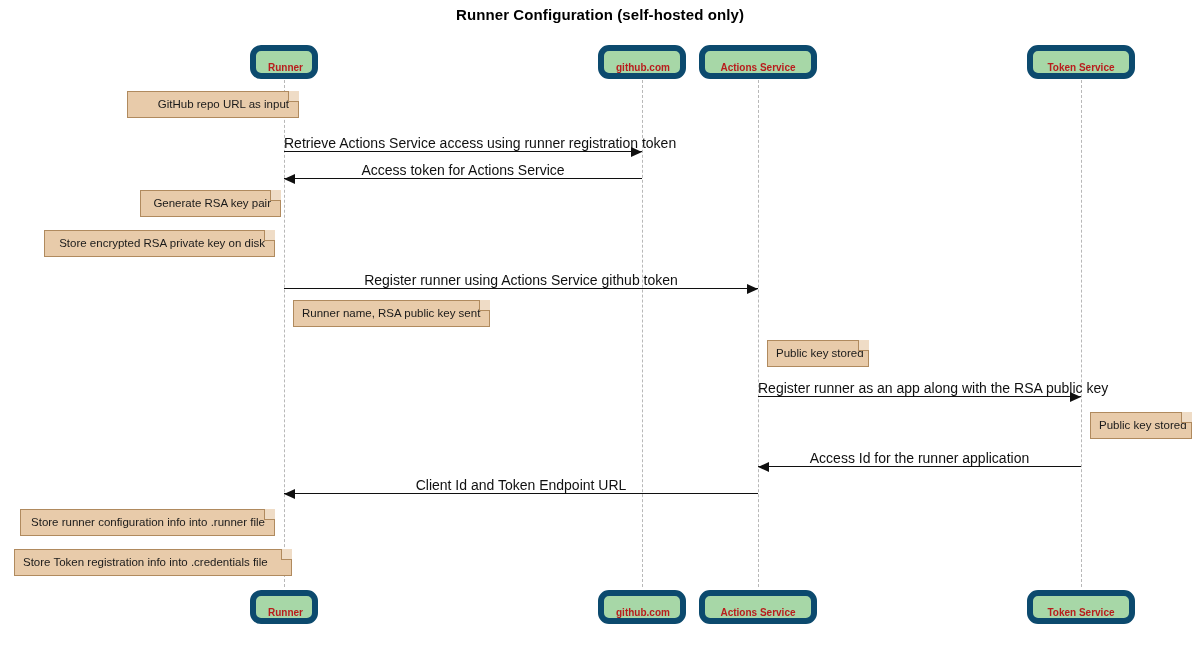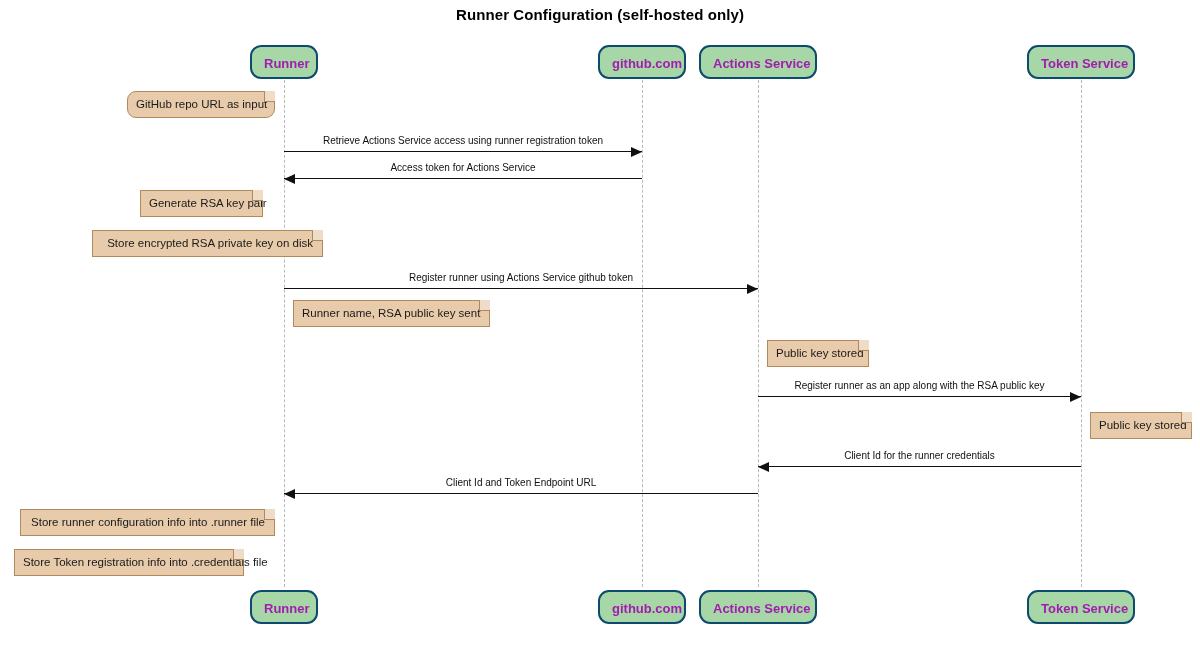--- a/index.html
+++ b/index.html
@@ -35,28 +35,28 @@
     position: absolute;
     width: 1px;
     border-left: 1px dashed #b8b8b8;
     top: 80px;
     height: 507px;
   }
   
   .participant {
     position: absolute;
     background: #a7d7a7;
-    border: 2px solid #0c4a6e;
+    border: 6px solid #0c4a6e;
     border-radius: 11px;
     height: 34px;
     line-height: 34px;
     text-align: center;
-    font-size: 13px;
+    font-size: 10px;
     font-weight: bold;
-    color: #a21caf;
+    color: #b91c1c;
     box-sizing: border-box;
     white-space: nowrap;
     padding: 0 12px;
   }
   
   .note {
     position: absolute;
     background: #e8cbaa;
     border: 1px solid #b08a5e;
     box-sizing: border-box;
@@ -101,21 +101,21 @@
     border-bottom: 5px solid transparent;
     border-left: 11px solid #101010;
   }
   .arrowhead.left {
     border-top: 5px solid transparent;
     border-bottom: 5px solid transparent;
     border-right: 11px solid #101010;
   }
   .msg-label {
     position: absolute;
-    font-size: 10px;
+    font-size: 14px;
     color: #101010;
     white-space: nowrap;
     text-align: center;
   }
 </style>
 </head>
 <body>
 
 <div id="diagram">
   <div id="title">Runner Configuration (self-hosted only)</div>
@@ -145,28 +145,28 @@
       <div class="arrowhead left" style="top: 174px; left: 284px;"></div>
       <div class="msg-label" style="left: 284px; width: 358px; top: 162px;">Access token for Actions Service</div>
       <div class="msg-line" style="left: 284px; top: 288px; width: 474px;"></div>
       <div class="arrowhead right" style="top: 284px; left: 747px;"></div>
       <div class="msg-label" style="left: 284px; width: 474px; top: 272px;">Register runner using Actions Service github token</div>
       <div class="msg-line" style="left: 758px; top: 396px; width: 323px;"></div>
       <div class="arrowhead right" style="top: 392px; left: 1070px;"></div>
       <div class="msg-label" style="left: 758px; width: 323px; top: 380px;">Register runner as an app along with the RSA public key</div>
       <div class="msg-line" style="left: 758px; top: 466px; width: 323px;"></div>
       <div class="arrowhead left" style="top: 462px; left: 758px;"></div>
-      <div class="msg-label" style="left: 758px; width: 323px; top: 450px;">Client Id for the runner credentials</div>
+      <div class="msg-label" style="left: 758px; width: 323px; top: 450px;">Access Id for the runner application</div>
       <div class="msg-line" style="left: 284px; top: 493px; width: 474px;"></div>
       <div class="arrowhead left" style="top: 489px; left: 284px;"></div>
       <div class="msg-label" style="left: 284px; width: 474px; top: 477px;">Client Id and Token Endpoint URL</div>
     </div>
   <div id="notes">
-      <div class="note" style="left: 127px; top: 91px; width: 148px; text-align: right; border-radius: 9px;"><span>GitHub repo URL as input</span><div class="fold-cut"></div><div class="fold"></div></div>
-      <div class="note" style="left: 140px; top: 190px; width: 123px; text-align: right;"><span>Generate RSA key pair</span><div class="fold-cut"></div><div class="fold"></div></div>
-      <div class="note" style="left: 44px; top: 230px; width: 231px; text-align: right; margin-left: 48px;"><span>Store encrypted RSA private key on disk</span><div class="fold-cut"></div><div class="fold"></div></div>
+      <div class="note" style="left: 127px; top: 91px; width: 172px; text-align: right;"><span>GitHub repo URL as input</span><div class="fold-cut"></div><div class="fold"></div></div>
+      <div class="note" style="left: 140px; top: 190px; width: 141px; text-align: right;"><span>Generate RSA key pair</span><div class="fold-cut"></div><div class="fold"></div></div>
+      <div class="note" style="left: 44px; top: 230px; width: 231px; text-align: right;"><span>Store encrypted RSA private key on disk</span><div class="fold-cut"></div><div class="fold"></div></div>
       <div class="note" style="left: 293px; top: 300px; width: 197px; text-align: left;"><span>Runner name, RSA public key sent</span><div class="fold-cut"></div><div class="fold"></div></div>
       <div class="note" style="left: 767px; top: 340px; width: 102px; text-align: left;"><span>Public key stored</span><div class="fold-cut"></div><div class="fold"></div></div>
       <div class="note" style="left: 1090px; top: 412px; width: 102px; text-align: left;"><span>Public key stored</span><div class="fold-cut"></div><div class="fold"></div></div>
       <div class="note" style="left: 20px; top: 509px; width: 255px; text-align: right;"><span>Store runner configuration info into .runner file</span><div class="fold-cut"></div><div class="fold"></div></div>
-      <div class="note" style="left: 14px; top: 549px; width: 230px; text-align: left;"><span>Store Token registration info into .credentials file</span><div class="fold-cut"></div><div class="fold"></div></div>
+      <div class="note" style="left: 14px; top: 549px; width: 278px; text-align: left;"><span>Store Token registration info into .credentials file</span><div class="fold-cut"></div><div class="fold"></div></div>
     </div>
 </div>
 
 </body></html>

